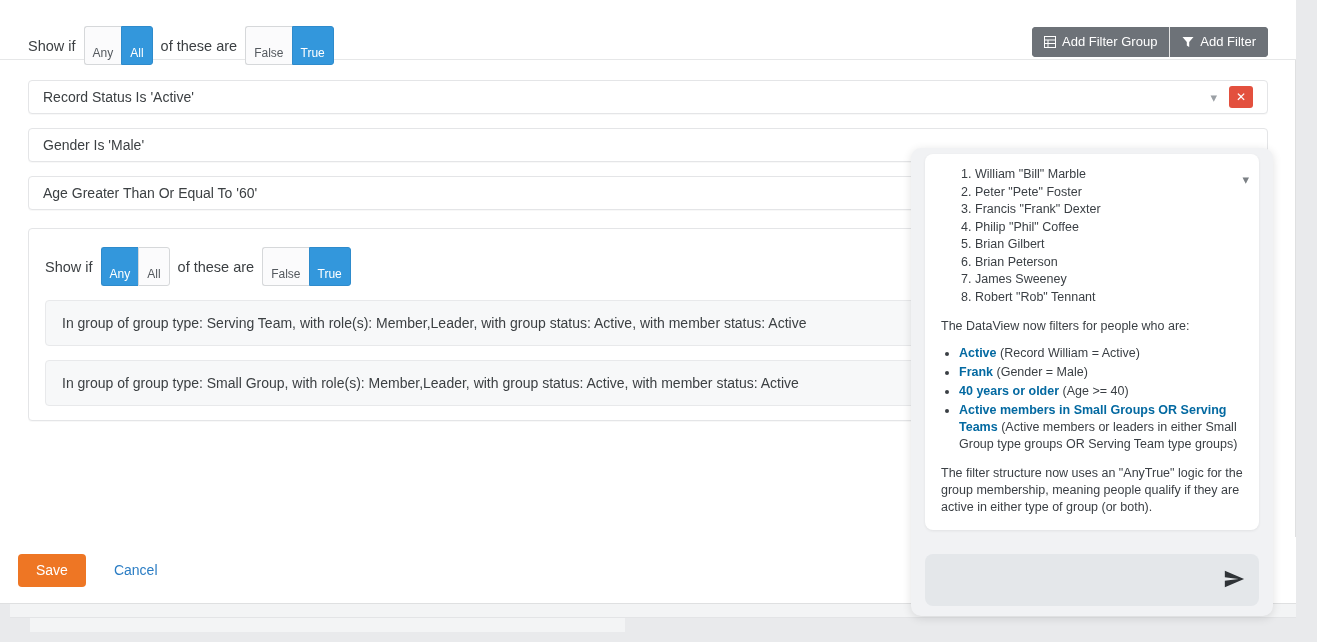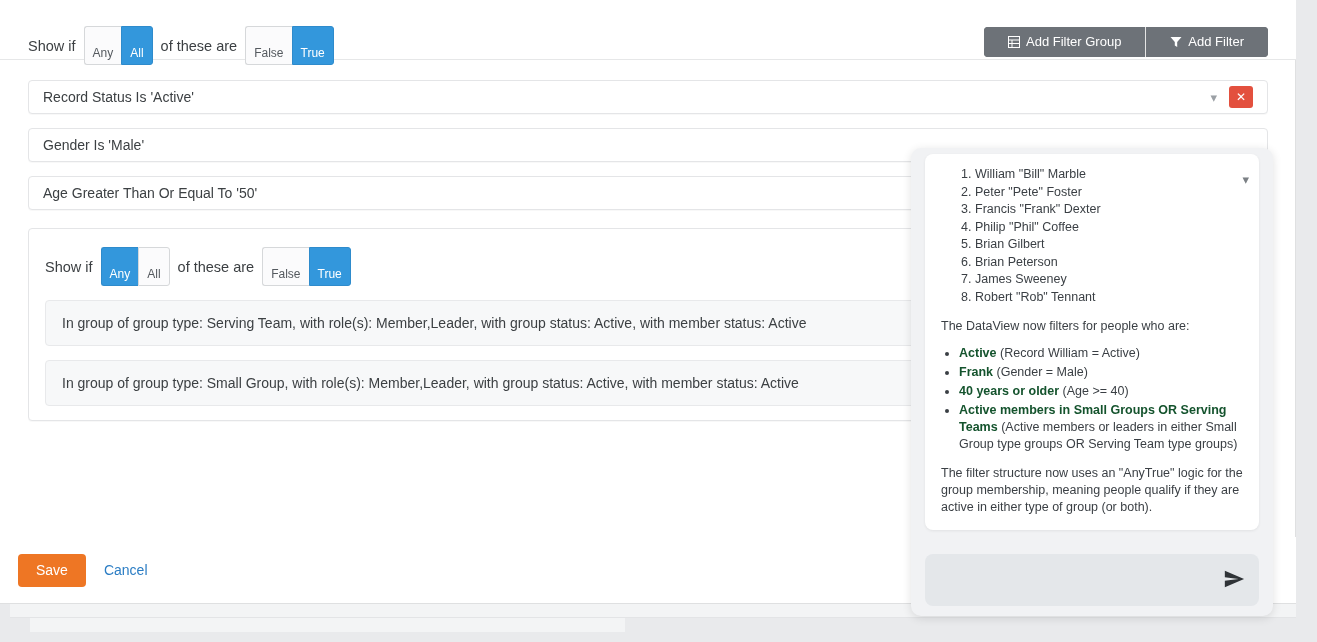--- a/index.html
+++ b/index.html
@@ -82,21 +82,21 @@
     background: #6d7278;
     border-radius: 4px;
     overflow: hidden;
   }
   .toolbar button {
     border: none;
     background: #6d7278;
     color: #fff;
     font-size: 13px;
     font-family: "Liberation Sans", sans-serif;
-    padding: 7px 24px 8px;
+    padding: 7px 12px 8px;
     display: flex;
     align-items: center;
     gap: 6px;
     cursor: pointer;
   }
   .toolbar button + button { border-left: 1px solid #e5e5e5; }
   .ico-svg { display: inline-block; line-height: 0; }
 
   
   .rows { position: absolute; left: 0; top: 61px; width: 1296px; }
@@ -158,21 +158,21 @@
 
   
   .footer {
     position: absolute;
     left: 0; bottom: 0;
     width: 1296px;
     height: 66px;
     display: flex;
     align-items: center;
     padding-left: 18px;
-    gap: 18px;
+    gap: 28px;
     background: #fff;
   }
   .save-btn {
     background: #ee7624;
     border: none;
     color: #fff;
     font-size: 14px;
     font-family: "Liberation Sans", sans-serif;
     padding: 8px 18px 9px;
     border-radius: 4px;
@@ -232,21 +232,21 @@
     line-height: 17px;
   }
   .chat-card ul {
     margin: 0 0 12px 0;
     padding-left: 18px;
     font-size: 12.5px;
     color: #3a3f44;
     line-height: 17px;
   }
   .chat-card ul li { margin-bottom: 2px; }
-  .chat-card ul li b { font-weight: bold; color: #14532d; }
+  .chat-card ul li b { font-weight: bold; color: #0369a1; }
   .chat-input-area {
     position: absolute;
     left: 14px; bottom: 10px;
     width: 334px;
     height: 52px;
     background: #e4e7ea;
     border-radius: 8px;
   }
   .send-icon {
     position: absolute;
@@ -304,21 +304,21 @@
       <span class="txt">Record Status Is 'Active'</span>
       <span class="chev">▾</span>
       <button class="del-btn">✕</button>
     </div>
 
     <div class="frow" style="margin-bottom:14px;">
       <span class="txt">Gender Is 'Male'</span>
     </div>
 
     <div class="frow" style="margin-bottom:18px;">
-      <span class="txt">Age Greater Than Or Equal To '50'</span>
+      <span class="txt">Age Greater Than Or Equal To '60'</span>
     </div>
 
     <div class="group">
       <div class="showif">
         <span class="lbl">Show if</span>
         <span class="btn-group">
           <span class="tg first active">Any</span>
           <span class="tg last">All</span>
         </span>
         <span class="lbl">of these are</span>

